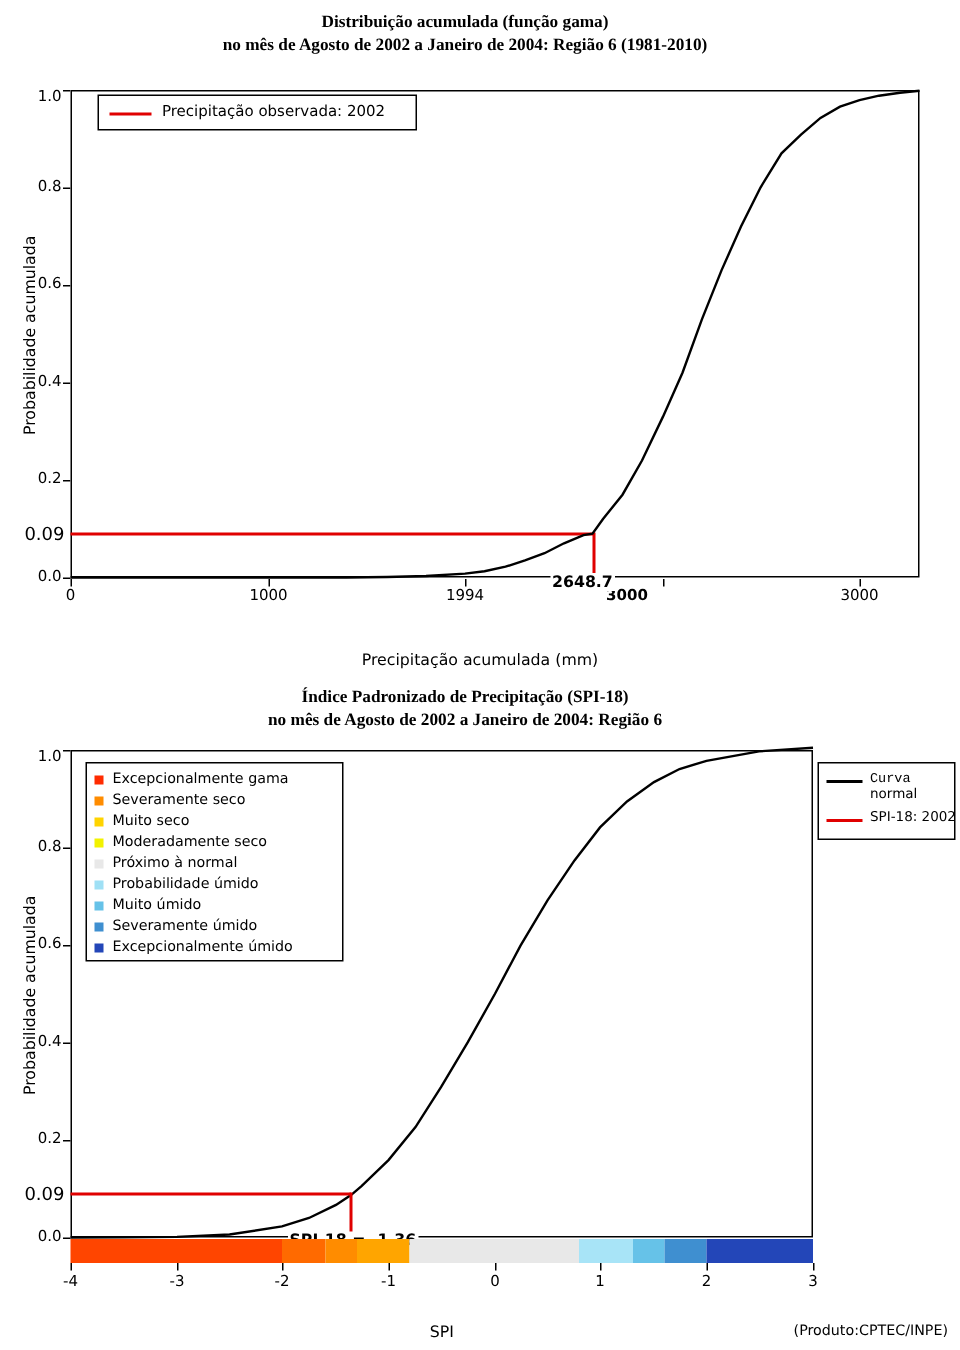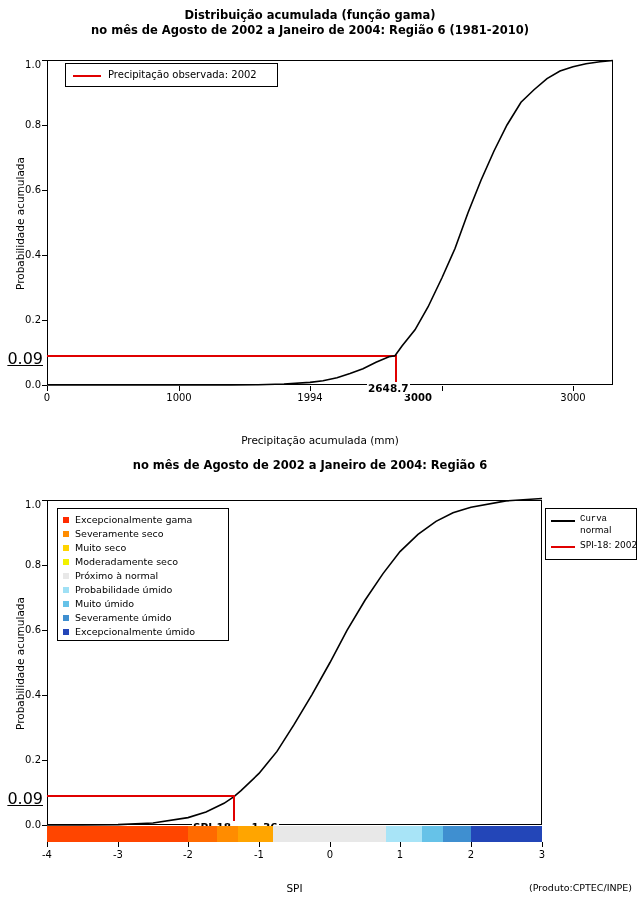--- a/index.html
+++ b/index.html
@@ -1,21 +1,21 @@
 <!DOCTYPE html>
 <html><head>
 <meta charset="utf-8">
 <style>
   html,body{margin:0;padding:0;background:#ffffff;}
   body{width:640px;height:900px;font-family:"DejaVu Sans",sans-serif;color:#000;position:relative;overflow:hidden;}
   .panel{position:absolute;left:0;width:640px;}
   #panel-top{top:0;height:450px;}
   #panel-bottom{top:450px;height:450px;}
 
-  .title{position:absolute;left:0;width:620px;text-align:center;font-size:11.5px;font-weight:bold;line-height:15px;}
+  .title{position:absolute;left:0;width:620px;text-align:center;font-size:11.5px;font-weight:bold;line-height:15px;font-family:Liberation Serif, serif;}
   #title-top{top:8px;}
   #title-bottom{top:458px;}
 
   
   .plotbox{position:absolute;border:1px solid #000;background:#fff;box-sizing:border-box;}
   #plot-top{left:47px;top:60px;width:566px;height:325px;}
 
   .ylabel{position:absolute;font-size:10.5px;transform:rotate(-90deg);transform-origin:0 0;white-space:nowrap;}
   #ylabel-top{left:14px;top:290px;}
 
@@ -36,21 +36,21 @@
   #legend-cat{left:57px;top:508px;width:172px;height:133px;}
   .cat-row{position:absolute;left:5px;font-size:9.5px;white-space:nowrap;height:14px;line-height:14px;}
   .cat-dot{position:absolute;left:0;top:4px;width:6px;height:6px;}
   .cat-lab{position:absolute;left:12px;top:0;}
 
   #legend-right{left:545px;top:508px;width:90px;height:50px;}
   .lr-line{position:absolute;height:2px;}
   .lr-text{position:absolute;font-size:9px;white-space:nowrap;line-height:11px;}
 
   .redline{position:absolute;background:#e00000;}
-  .redlabel{position:absolute;font-size:16px;text-decoration:underline;}
+  .redlabel{position:absolute;font-size:12px;}
   .valuebox{position:absolute;font-size:10.5px;font-weight:bold;background:#ffffff;padding:0 1px;}
 
   #colorbar{position:absolute;left:47px;top:826px;height:16px;width:495px;display:flex;}
   #colorbar div{height:16px;}
 
   .credit{position:absolute;font-size:9.5px;right:8px;top:882px;}
 </style>
 </head>
 <body>
 
@@ -103,20 +103,21 @@
 
   <div class="legendbox" id="legend-top">
     <div class="legend-line" style="left:7px;top:11px;width:28px;"></div>
     <div class="legend-text" style="left:42px;top:5px;">Precipitação observada: 2002</div>
   </div>
 </div>
 
 <div class="panel" id="panel-bottom">
 
   <div class="title" id="title-bottom" style="top:8px;">
+    <div>Índice Padronizado de Precipitação (SPI-18)</div>
     <div>no mês de Agosto de 2002 a Janeiro de 2004: Região 6</div>
   </div>
 
   <div class="ylabel" style="left:14px;top:280px;">Probabilidade acumulada</div>
   <div class="xlabel" style="left:47px;width:495px;top:432px;">SPI</div>
   <div class="credit" style="top:432px;">(Produto:CPTEC/INPE)</div>
 
   <div class="plotbox" style="left:47px;top:50px;width:495px;height:325px;"></div>
 
   <div class="tick-y" style="left:5px;top:369px;">0.0</div>

